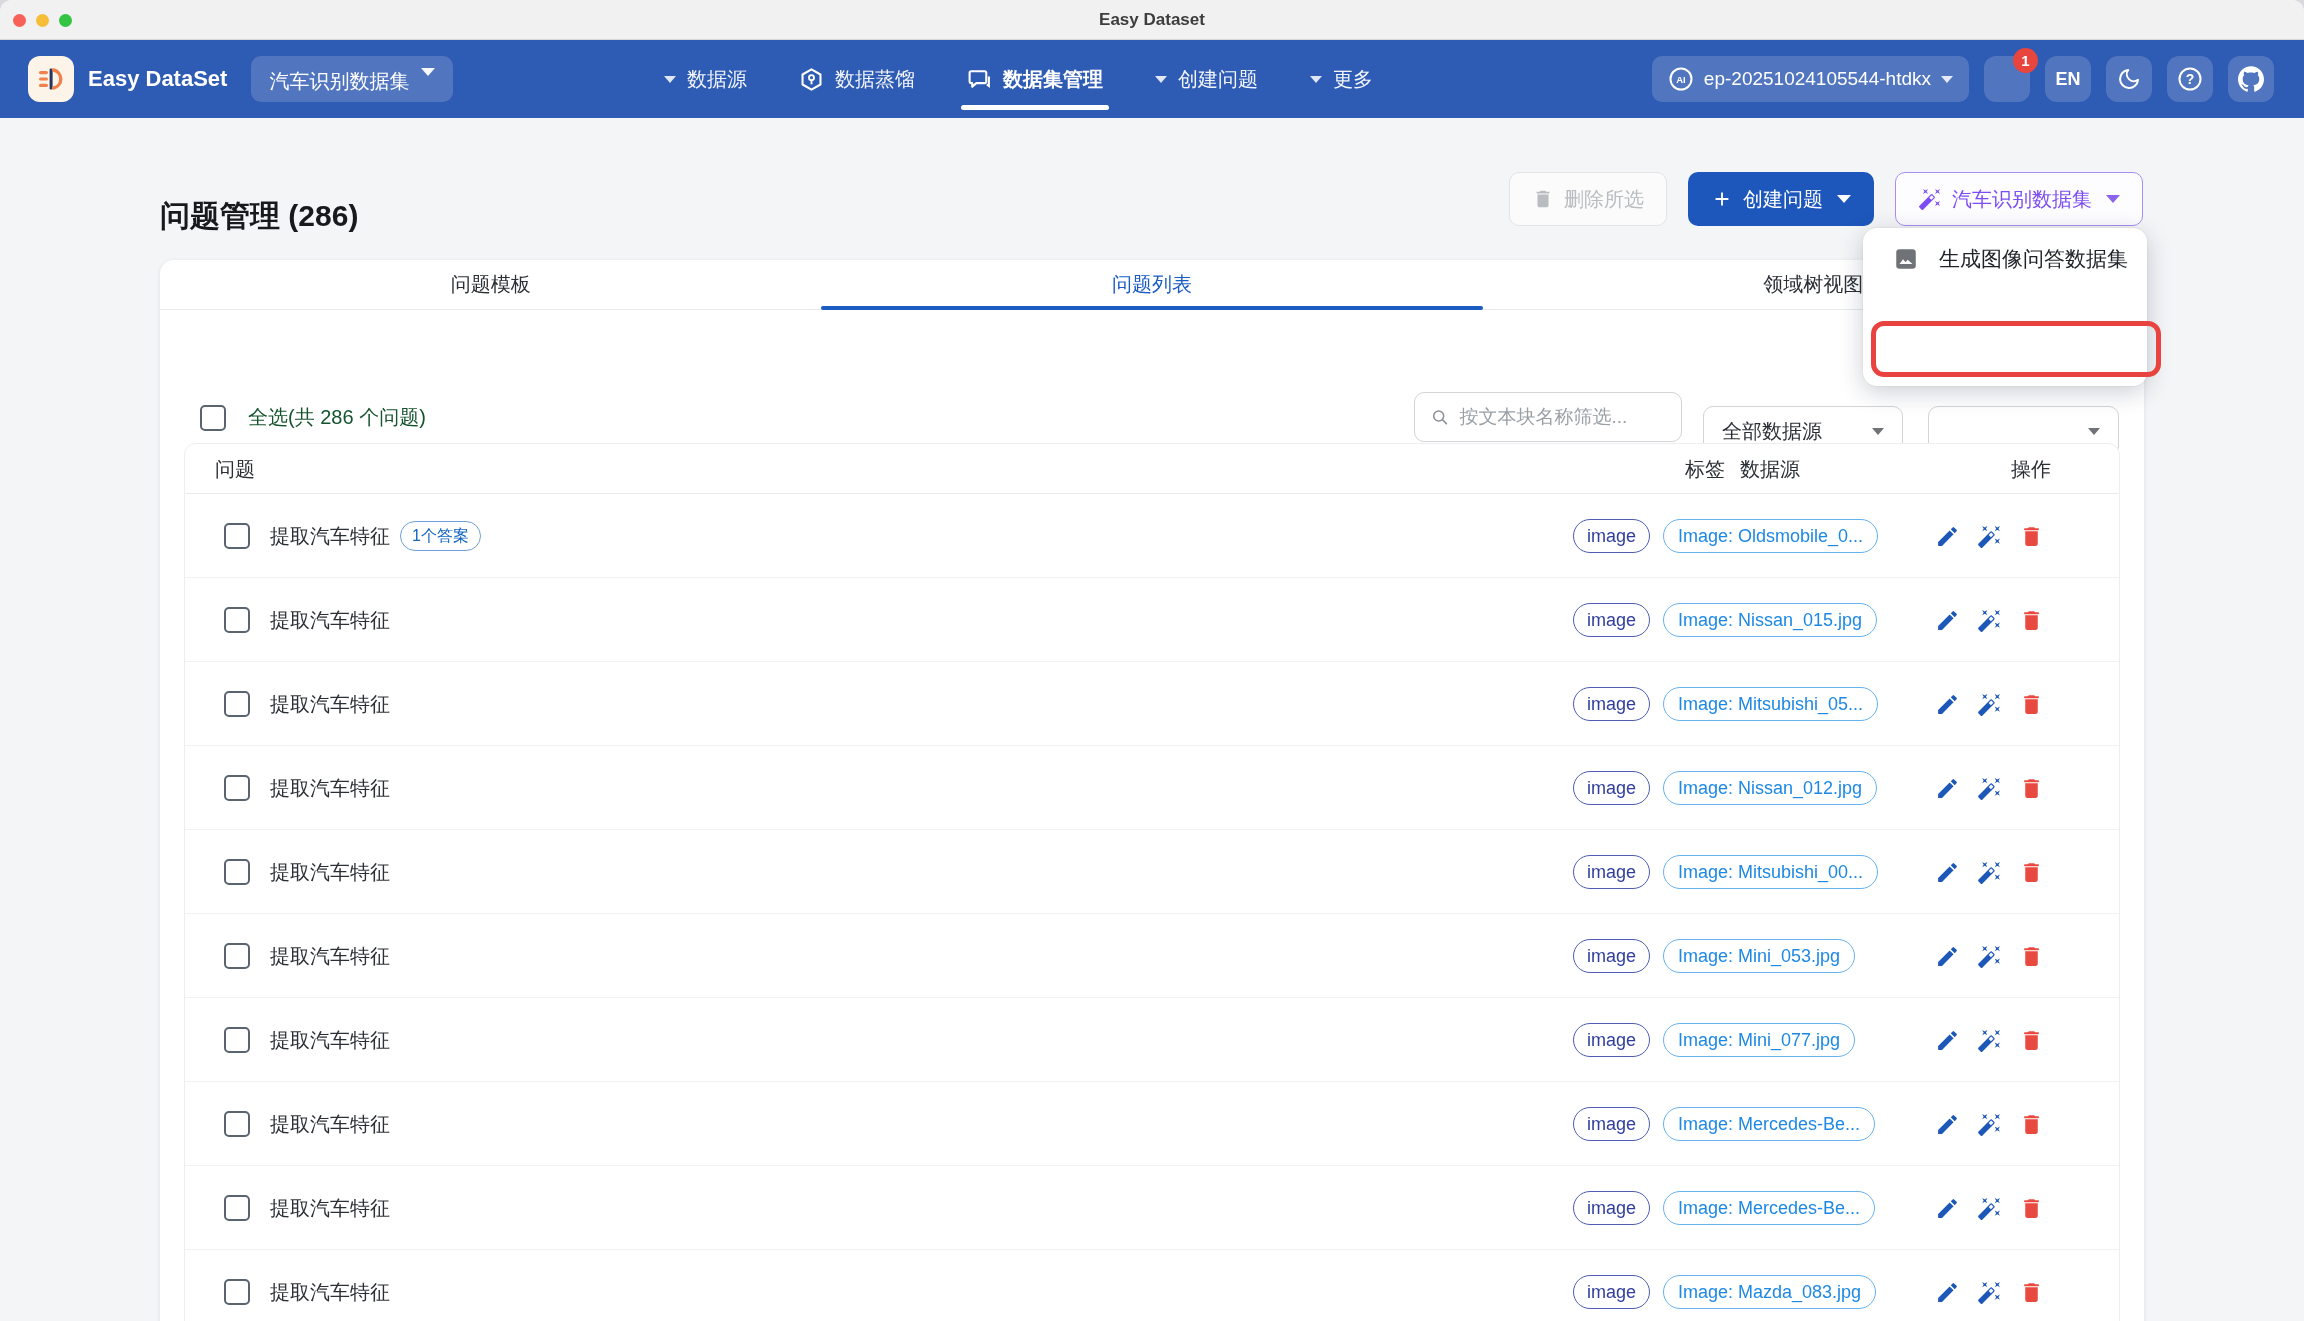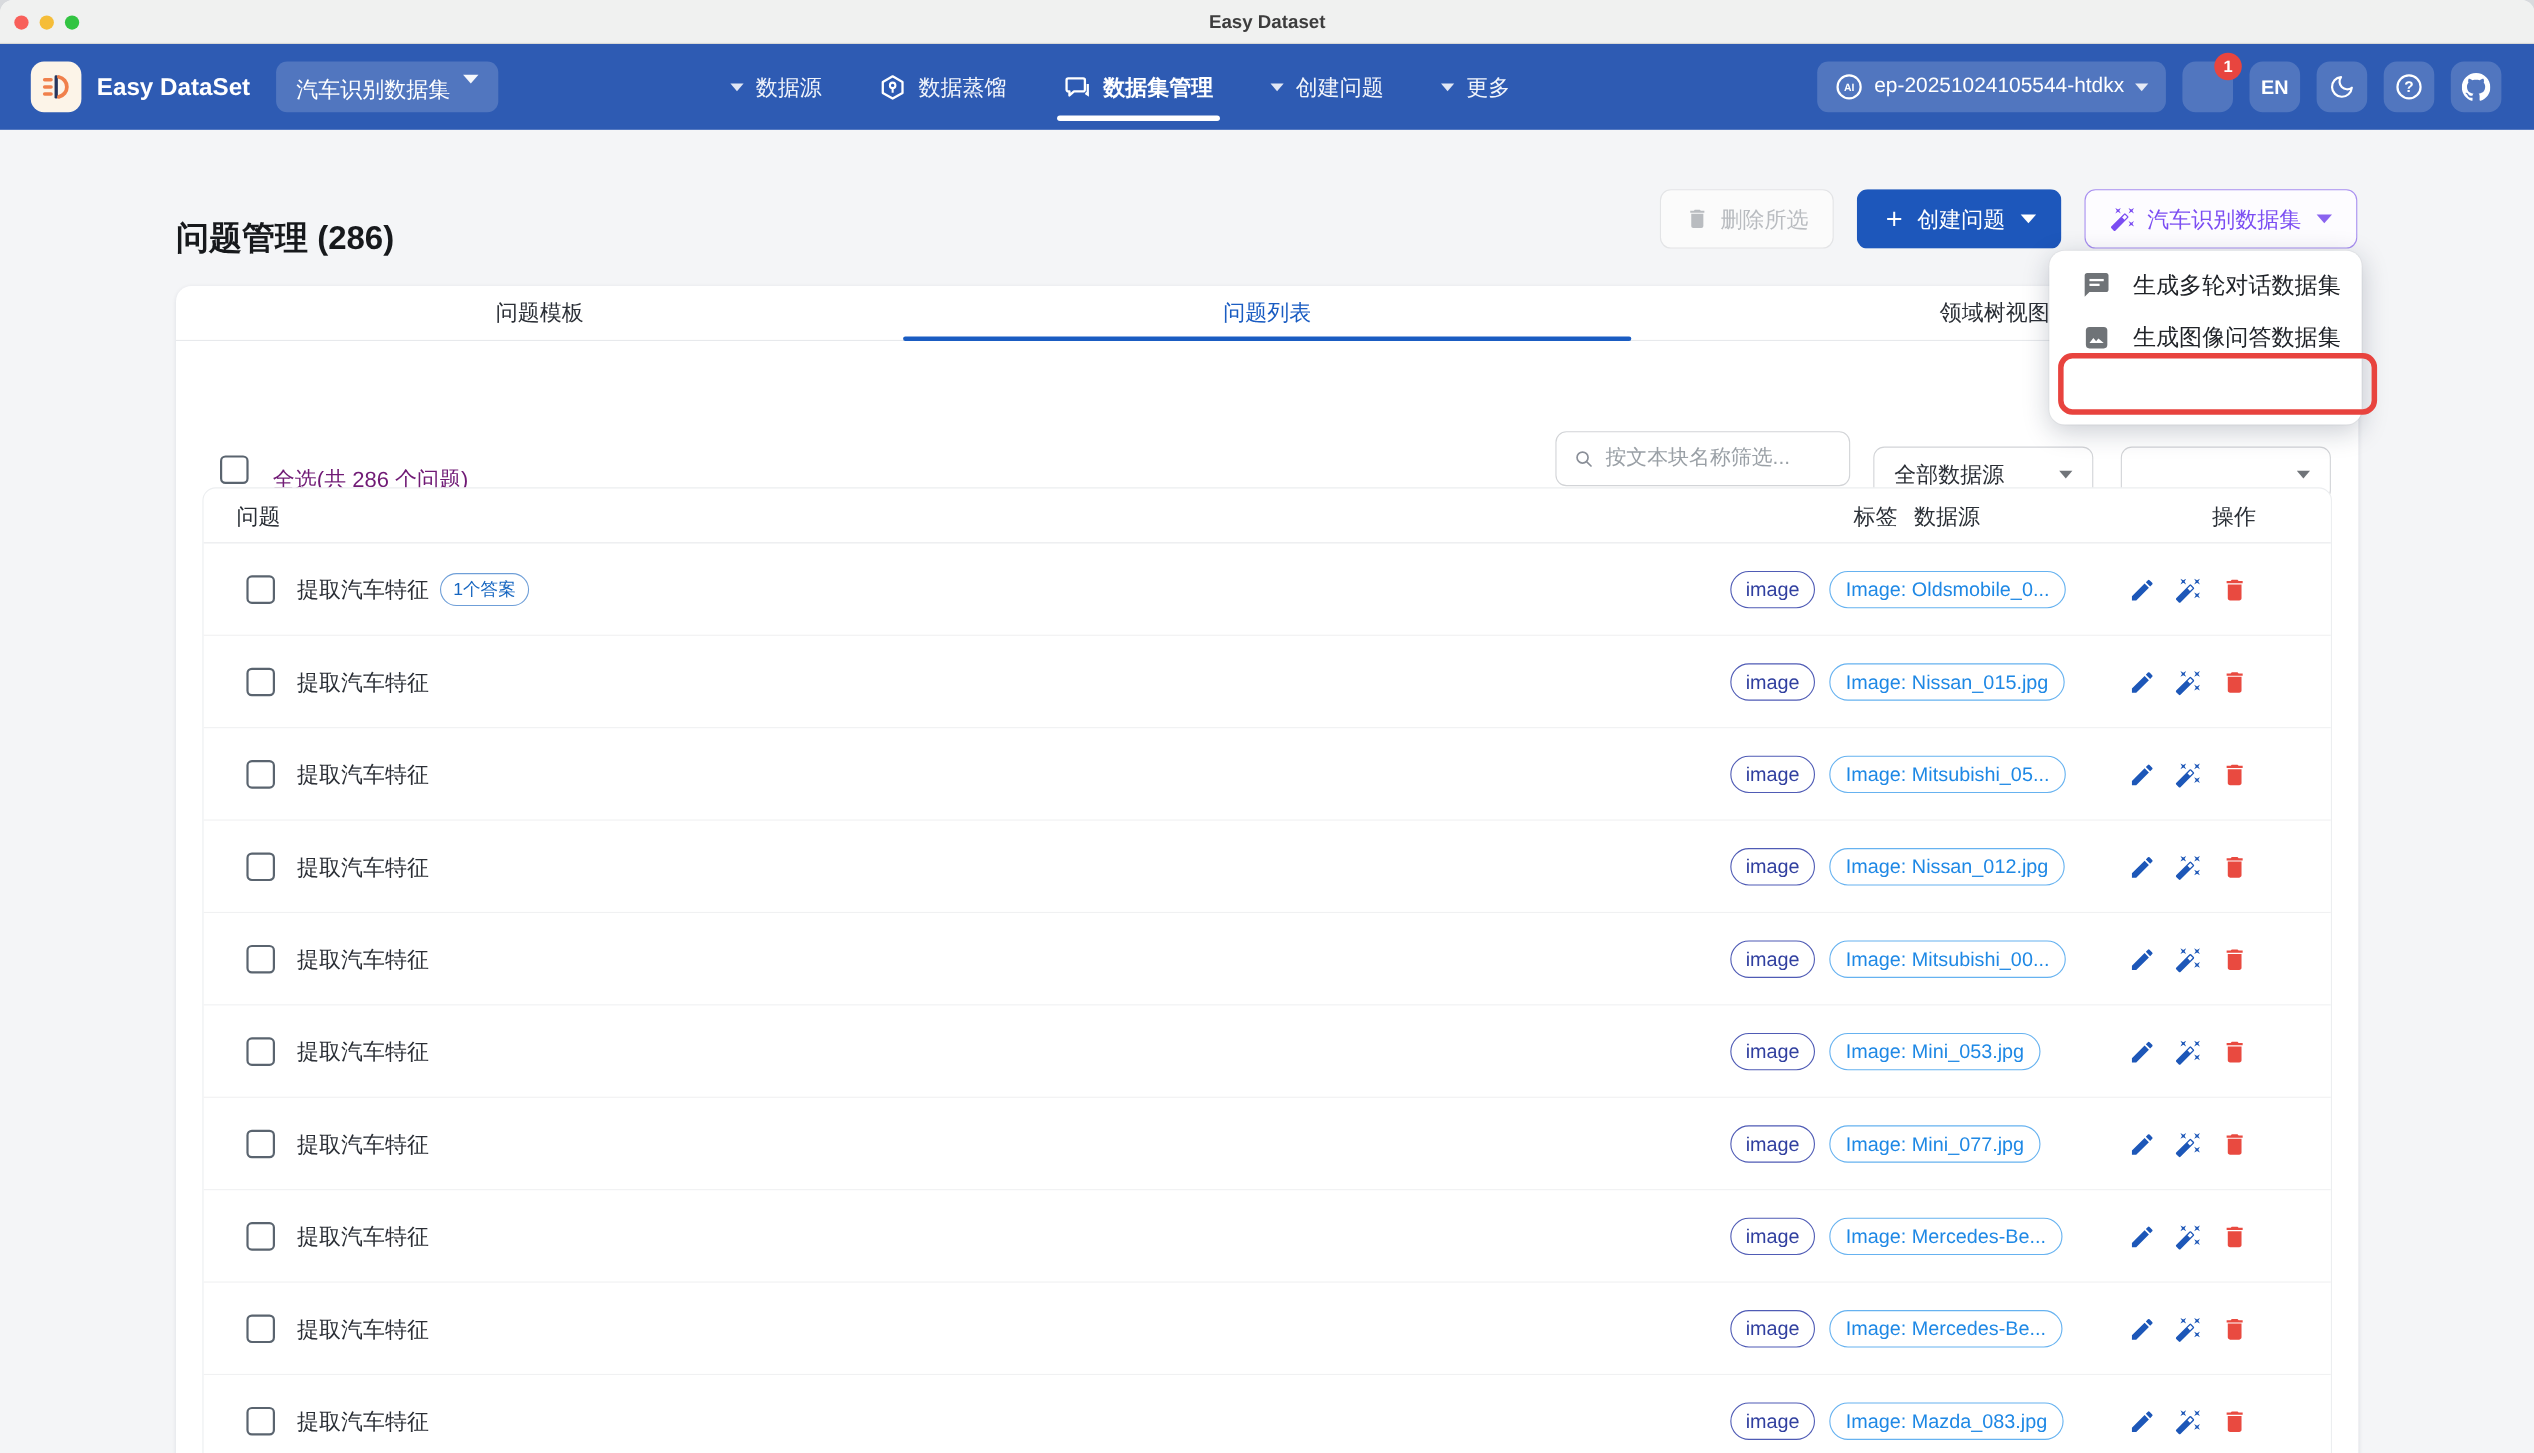--- a/index.html
+++ b/index.html
@@ -51,21 +51,21 @@
   .btn-autogen .caret { border-top-color:#8a63ef; margin-left:4px; }
   
   .card { position:absolute; left:160px; right:160px; top:142px; bottom:-10px; background:#fff; border-radius:14px 14px 0 0; box-shadow:0 1px 4px rgba(20,30,60,.10); }
   .tabs { display:flex; height:50px; border-bottom:1px solid #e7e9ec; }
   .tab { flex:1; display:flex; align-items:center; justify-content:center; font-size:20px; color:#2b2f36; position:relative; cursor:default; }
   .tab.active { color:#1a5cc2; font-weight:500; }
   .tab.active::after { content:""; position:absolute; left:0; right:0; bottom:-1px; height:4px; background:#1a5cc2; border-radius:2px; }
   .filter-row { position:absolute; left:0; right:0; top:50px; height:133px; }
   .selall { position:absolute; left:40px; top:94px; display:flex; align-items:center; gap:22px; }
   .checkbox { width:26px; height:26px; border:2.5px solid #5a646f; border-radius:5px; background:#fff; }
-  .selall-label { font-size:20px; color:#701a75;margin-top:19px; }
+  .selall-label { font-size:20px; color:#14532d; }
   .f-input { position:absolute; top:82px; height:50px; border:1px solid #d2d4d7; border-radius:10px; background:#fff; display:flex; align-items:center; gap:10px; padding:0 16px; }
   .f-input input { border:none; outline:none; font-size:19px; color:#333; width:100%; font-family:"Liberation Sans",sans-serif; background:transparent; }
   .f-input input::placeholder { color:#9aa0a6; }
   .f-select { position:absolute; top:96px; height:50px; border:1px solid #d2d4d7; border-radius:10px; background:#fff; display:flex; align-items:center; justify-content:space-between; padding:0 18px; font-size:20px; color:#2b2f36; }
   .f-select .dcaret { width:0; height:0; border-left:6px solid transparent; border-right:6px solid transparent; border-top:7px solid #707479; }
   
   .tablebox { position:absolute; left:24px; right:24px; top:183px; bottom:-60px; border:1px solid #eceef0; border-radius:12px; overflow:hidden; background:#fff; }
   .thead { position:relative; height:50px; border-bottom:1px solid #e7e9ec; }
   .th { position:absolute; top:0; height:50px; display:flex; align-items:center; font-size:20px; font-weight:500; color:#2a2f36; }
   .row { position:relative; height:84px; border-bottom:1px solid #f0f1f2; }
@@ -495,28 +495,20 @@
       </svg>
     </span>
   </div>
 </div>
       </div>
     </div>
 
     <div class="menu">
       <div class="menu-item">
         <svg width="26" height="26" viewBox="0 0 24 24">
-          <path fill="#6f7377" d="M20 2H4c-1.1 0-2 .9-2 2v18l4-4h14c1.1 0 2-.9 2-2V4c0-1.1-.9-2-2-2z"></path>
-          <rect x="6" y="7" width="12" height="1.9" fill="#fff"></rect>
-          <rect x="6" y="11" width="8.5" height="1.9" fill="#fff"></rect>
-        </svg>
-        <span>生成多轮对话数据集</span>
-      </div>
-      <div class="menu-item">
-        <svg width="26" height="26" viewBox="0 0 24 24">
           <rect x="3" y="3" width="18" height="18" rx="3" fill="#6f7377"></rect>
           <path d="M6 16.5 9.3 12.2 11.6 15 13.5 12.6 18 16.5 Z" fill="#fff"></path>
         </svg>
         <span>生成图像问答数据集</span>
       </div>
     </div>
 
     <div class="red-box"></div>
   </div>
 </div>

